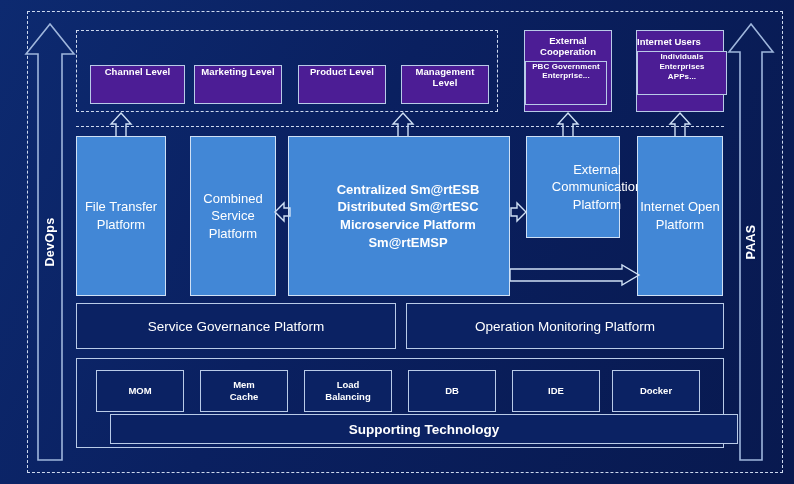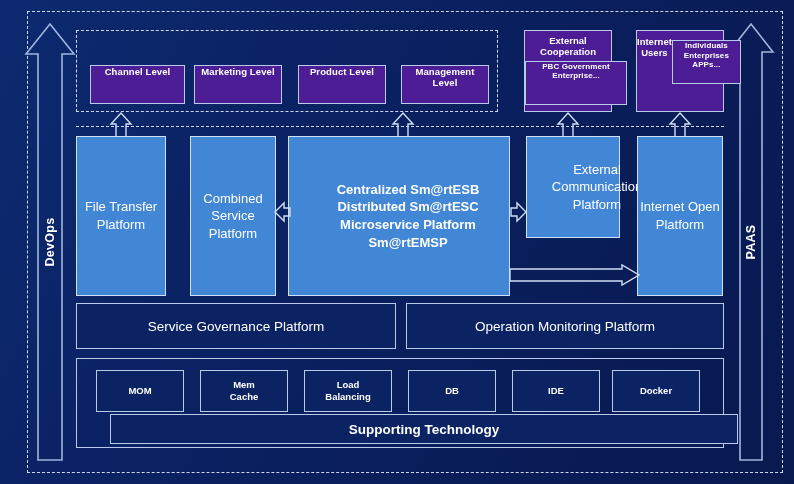--- a/index.html
+++ b/index.html
@@ -82,26 +82,26 @@
 </div>
 <div class="abs card small" style="left:298px;top:65px;width:88px;height:39px;">
   <span>Product Level</span>
 </div>
 <div class="abs card small" style="left:401px;top:65px;width:88px;height:39px;">
   <span>Management Level</span>
 </div>
 
 <div class="abs card" style="left:524px;top:30px;width:88px;height:82px;flex-direction:column;justify-content:flex-start;padding-top:4px;">
   <span style="font-size:9.5px;font-weight:bold;">External Cooperation</span>
-  <div class="card small" style="width:76px;height:42px;margin-top:3px;font-size:8px;padding:0 12px;">
+  <div class="card small" style="width:76px;height:42px;margin-top:3px;font-size:8px;padding:0 2px;">
     <span>PBC Government Enterprise...</span>
   </div>
 </div>
 
-<div class="abs card" style="left:636px;top:30px;width:88px;height:82px;flex-direction:row;justify-content:flex-start;padding-top:5px;">
+<div class="abs card" style="left:636px;top:30px;width:88px;height:82px;flex-direction:column;justify-content:flex-start;padding-top:5px;">
   <span style="font-size:9.5px;font-weight:bold;">Internet Users</span>
   <div class="card small" style="width:66px;height:42px;margin-top:4px;font-size:8px;padding:0 11px;">
     <span>Individuals Enterprises APPs...</span>
   </div>
 </div>
 
 <div class="abs dashline" style="left:76px;top:126px;width:648px;height:0;"></div>
 
 <div class="abs" style="left:108px;top:112px;">
   <svg width="26" height="26" viewBox="0 0 26 26">

